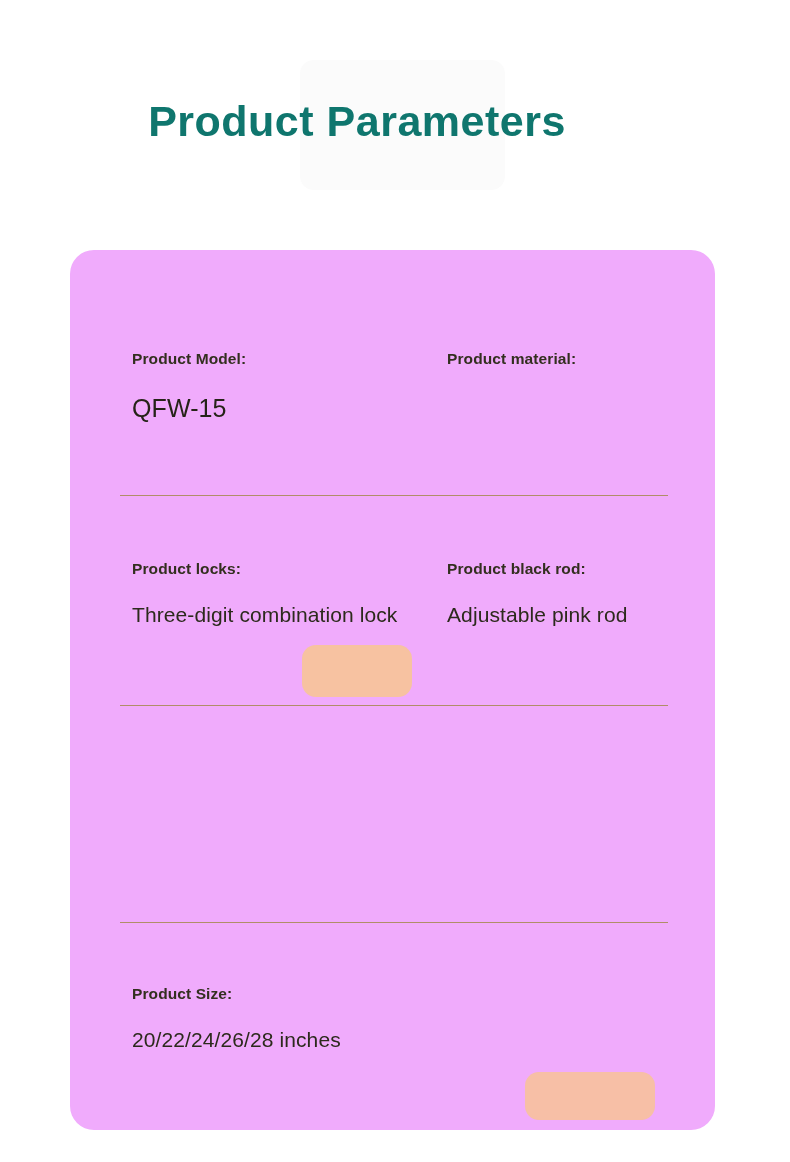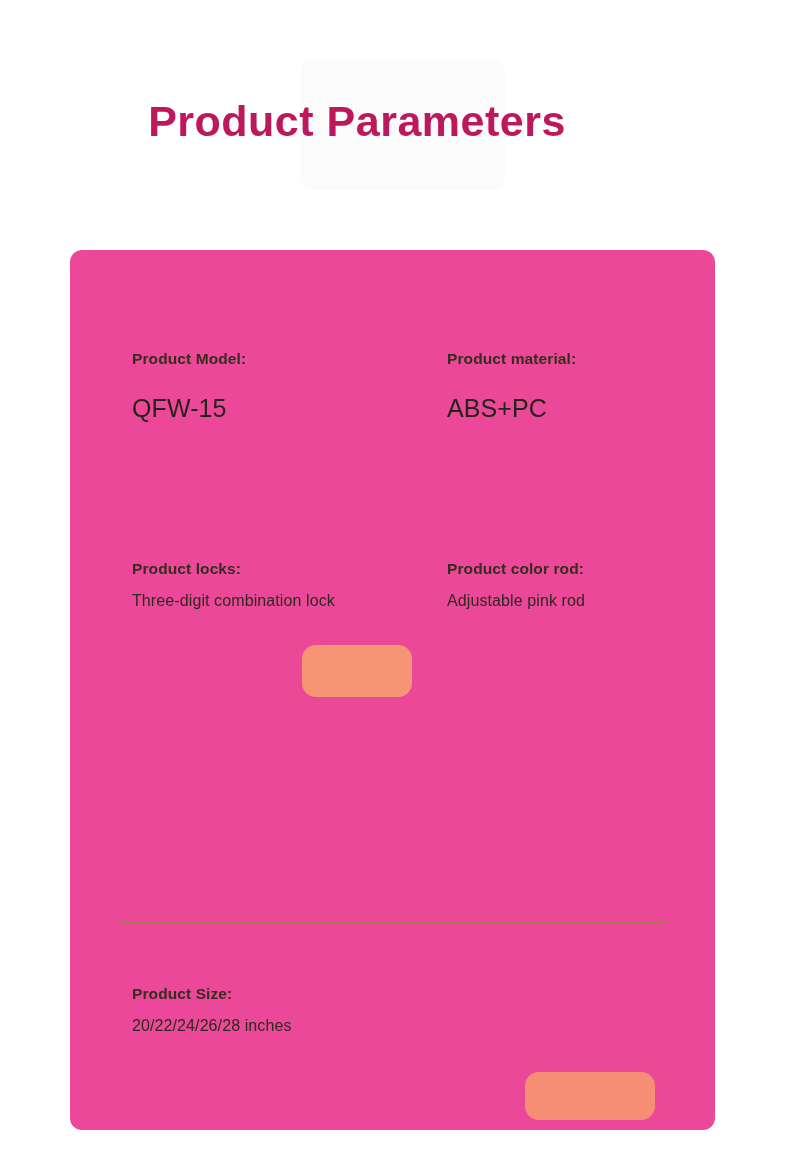--- a/index.html
+++ b/index.html
@@ -25,32 +25,32 @@
 
   .page-title {
     position: absolute;
     top: 96px;
     left: 0;
     width: 714px;
     text-align: center;
     font-size: 43px;
     font-weight: bold;
     letter-spacing: 0.5px;
-    color: #be185d;
+    color: #0f766e;
     line-height: 1.2;
   }
 
   .params-card {
     position: absolute;
     top: 250px;
     left: 70px;
     width: 645px;
     height: 880px;
-    background: #ec4899;
-    border-radius: 12px;
+    background: #f0abfc;
+    border-radius: 24px;
     box-sizing: border-box;
   }
 
   .row {
     position: absolute;
     left: 0;
     width: 100%;
     box-sizing: border-box;
   }
 
@@ -64,25 +64,25 @@
 
   .field-label {
     font-size: 15.5px;
     font-weight: bold;
     color: #332f1f;
     letter-spacing: 0.1px;
     white-space: nowrap;
   }
 
   .field-value {
-    font-size: 16px;
+    font-size: 21px;
     color: #2c2a1c;
     letter-spacing: 0.1px;
     white-space: nowrap;
-    margin-top: 14px;
+    margin-top: 25px;
   }
 
   .field-value.big {
     font-size: 25px;
     font-weight: normal;
     color: #262318;
     margin-top: 26px;
   }
 
   .divider {
@@ -137,33 +137,32 @@
     <div class="smudge smudge-b"></div>
     <div class="smudge smudge-c"></div>
 
     <div class="row row-1">
       <div class="col col-left">
         <div class="field-label">Product Model:</div>
         <div class="field-value big">QFW-15</div>
       </div>
       <div class="col col-right">
         <div class="field-label">Product material:</div>
-        <div class="field-value big">ABS+PC</div>
       </div>
     </div>
 
     <div class="divider divider-1"></div>
 
     <div class="row row-2">
       <div class="col col-left">
         <div class="field-label">Product locks:</div>
         <div class="field-value">Three-digit combination lock</div>
       </div>
       <div class="col col-right">
-        <div class="field-label">Product color rod:</div>
+        <div class="field-label">Product black rod:</div>
         <div class="field-value">Adjustable pink rod</div>
       </div>
     </div>
 
     <div class="divider divider-2"></div>
 
     <div class="row row-3">
       <div class="col col-left">
       </div>
     </div>

